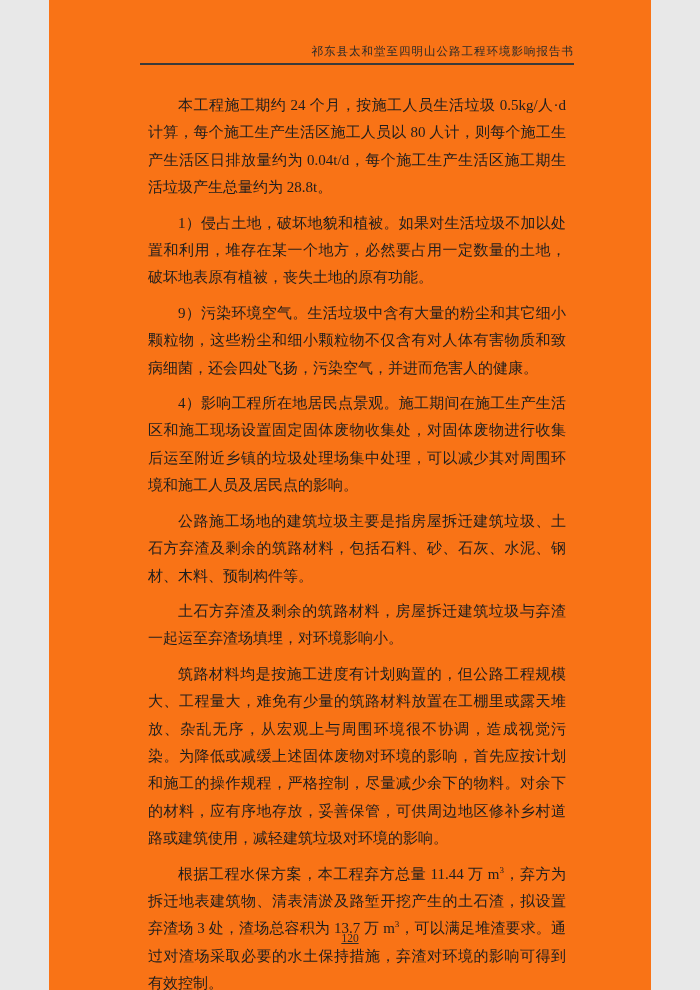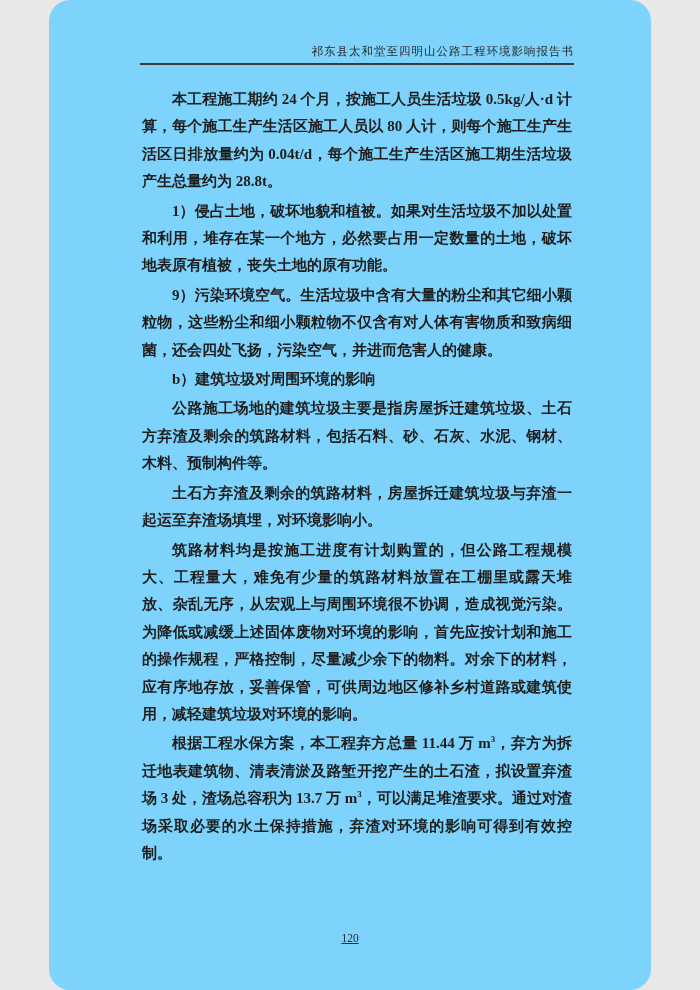--- a/index.html
+++ b/index.html
@@ -5,25 +5,24 @@
   html, body {
     margin: 0;
     padding: 0;
     background: #e8e8e8;
   }
   .page {
     position: relative;
     width: 602px;
     height: 990px;
     margin: 0 auto;
-    background: #7dd3fc;
+    background: #f97316;
     overflow: hidden;
     font-family: "Liberation Serif", "DejaVu Serif", serif;
     color: #1e1e1e;
-    border-radius: 21px;
   }
   .header {
     position: absolute;
     top: 44px;
     left: 91px;
     right: 77px;
     text-align: right;
     font-size: 11.5px;
     letter-spacing: 1px;
     color: #2a2a2a;
@@ -39,24 +38,23 @@
   .body-text {
     position: absolute;
     top: 84px;
     left: 91px;
     right: 77px;
     font-size: 15px;
     line-height: 27.4px;
     text-align: justify;
   }
   .body-text p {
-    margin: 2px;
+    margin: 8px;
     padding: 0;
     text-indent: 2em;
-    font-weight: bold;
   }
   .body-text sup {
     font-size: 9px;
     line-height: 0;
     vertical-align: super;
   }
   .footer {
     position: absolute;
     bottom: 46px;
     left: 0;
@@ -75,21 +73,21 @@
   <div class="header">
     <span>祁东县太和堂至四明山公路工程环境影响报告书</span>
   </div>
 
   <div class="header-rule"></div>
 
   <div class="body-text">
     <p>本工程施工期约 24 个月，按施工人员生活垃圾 0.5kg/人·d 计算，每个施工生产生活区施工人员以 80 人计，则每个施工生产生活区日排放量约为 0.04t/d，每个施工生产生活区施工期生活垃圾产生总量约为 28.8t。</p>
     <p>1）侵占土地，破坏地貌和植被。如果对生活垃圾不加以处置和利用，堆存在某一个地方，必然要占用一定数量的土地，破坏地表原有植被，丧失土地的原有功能。</p>
     <p>9）污染环境空气。生活垃圾中含有大量的粉尘和其它细小颗粒物，这些粉尘和细小颗粒物不仅含有对人体有害物质和致病细菌，还会四处飞扬，污染空气，并进而危害人的健康。</p>
-    <p>b）建筑垃圾对周围环境的影响</p>
+    <p>4）影响工程所在地居民点景观。施工期间在施工生产生活区和施工现场设置固定固体废物收集处，对固体废物进行收集后运至附近乡镇的垃圾处理场集中处理，可以减少其对周围环境和施工人员及居民点的影响。</p>
     <p>公路施工场地的建筑垃圾主要是指房屋拆迁建筑垃圾、土石方弃渣及剩余的筑路材料，包括石料、砂、石灰、水泥、钢材、木料、预制构件等。</p>
     <p>土石方弃渣及剩余的筑路材料，房屋拆迁建筑垃圾与弃渣一起运至弃渣场填埋，对环境影响小。</p>
     <p>筑路材料均是按施工进度有计划购置的，但公路工程规模大、工程量大，难免有少量的筑路材料放置在工棚里或露天堆放、杂乱无序，从宏观上与周围环境很不协调，造成视觉污染。为降低或减缓上述固体废物对环境的影响，首先应按计划和施工的操作规程，严格控制，尽量减少余下的物料。对余下的材料，应有序地存放，妥善保管，可供周边地区修补乡村道路或建筑使用，减轻建筑垃圾对环境的影响。</p>
     <p><span>根据工程水保方案，本工程弃方总量 11.44 万 m</span><sup>3</sup><span>，弃方为拆迁地表建筑物、清表清淤及路堑开挖产生的土石渣，拟设置弃渣场 3 处，渣场总容积为 13.7 万 m</span><sup>3</sup><span>，可以满足堆渣要求。通过对渣场采取必要的水土保持措施，弃渣对环境的影响可得到有效控制。</span></p>
   </div>
 
   <div class="footer">
     <span>120</span>
   </div>
 

